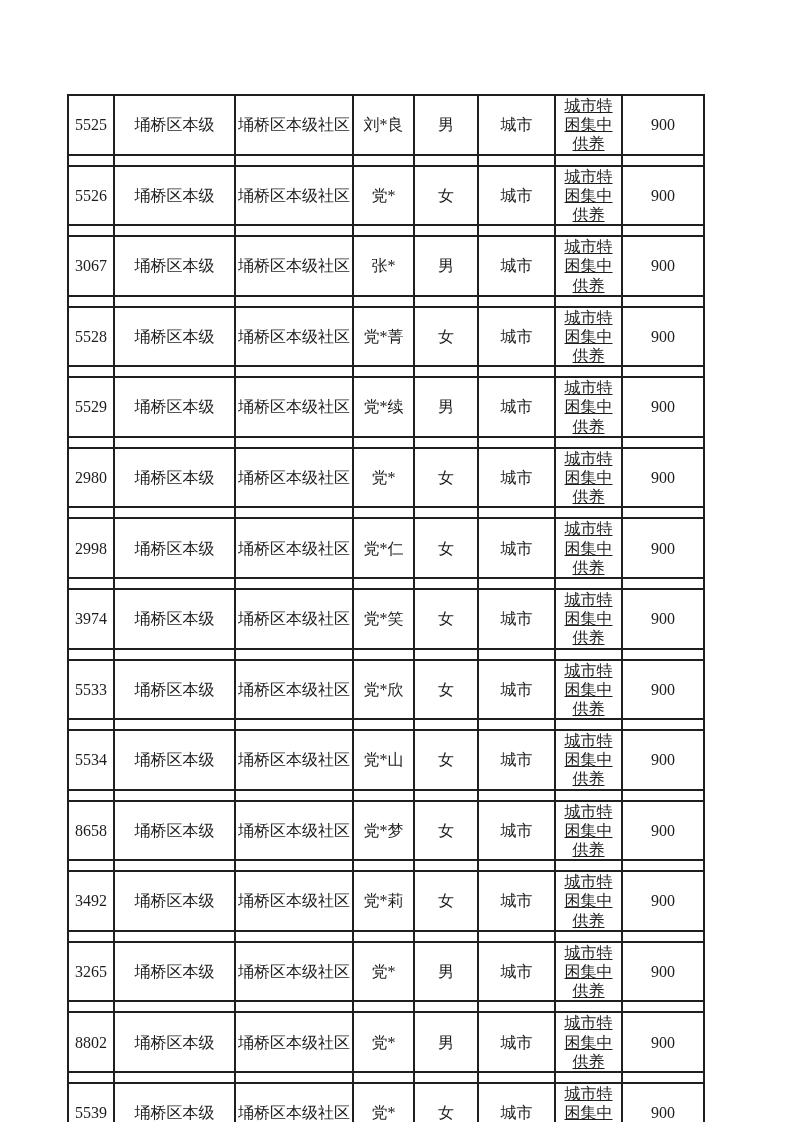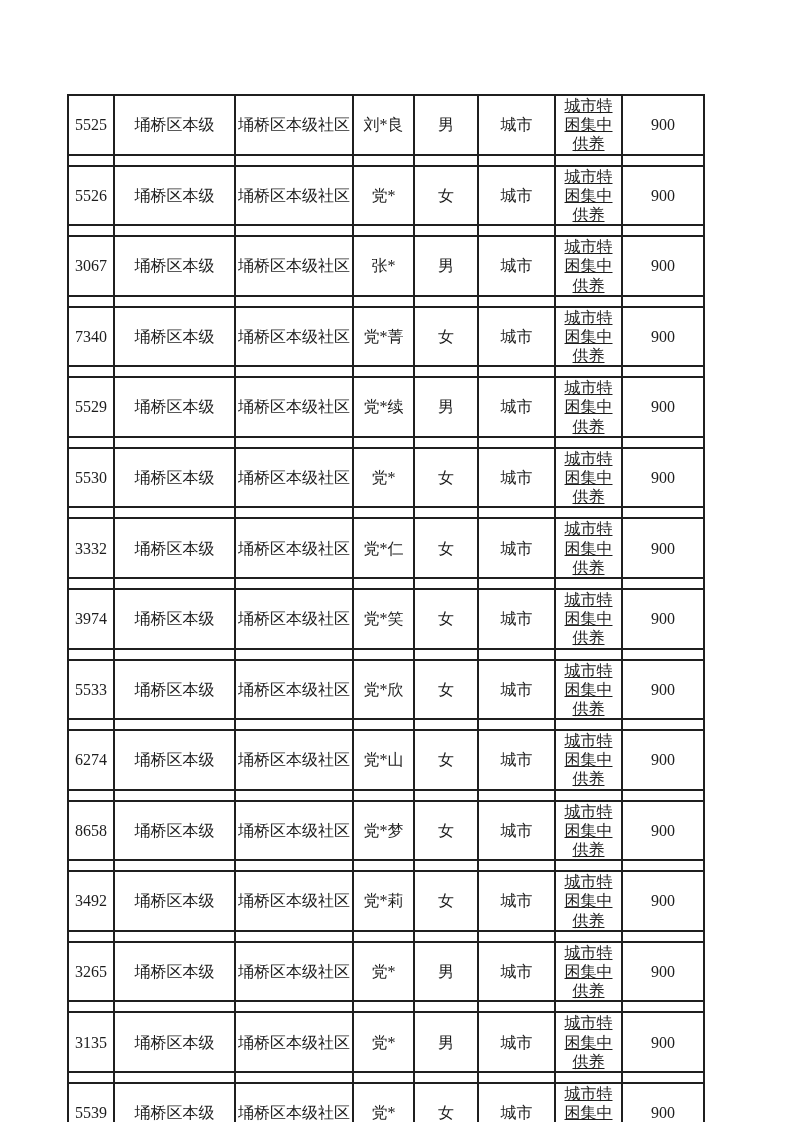--- a/index.html
+++ b/index.html
@@ -113,21 +113,21 @@
           <td></td>
           <td></td>
           <td></td>
           <td></td>
           <td></td>
           <td></td>
           <td></td>
           <td></td>
         </tr>
         <tr class="data-row">
-          <td class="cell-seq">7340</td>
+          <td class="cell-seq">5528</td>
           <td class="cell-district">埇桥区本级</td>
           <td class="cell-community">埇桥区本级社区</td>
           <td class="cell-name">党*菁</td>
           <td class="cell-gender">女</td>
           <td class="cell-region">城市</td>
           <td class="cell-category">城市特困集中供养</td>
           <td class="cell-amount">900</td>
         </tr>
         <tr class="spacer-row">
           <td></td>
@@ -153,41 +153,41 @@
           <td></td>
           <td></td>
           <td></td>
           <td></td>
           <td></td>
           <td></td>
           <td></td>
           <td></td>
         </tr>
         <tr class="data-row">
-          <td class="cell-seq">5530</td>
-          <td class="cell-district">埇桥区本级</td>
-          <td class="cell-community">埇桥区本级社区</td>
-          <td class="cell-name">党*</td>
-          <td class="cell-gender">女</td>
-          <td class="cell-region">城市</td>
-          <td class="cell-category">城市特困集中供养</td>
-          <td class="cell-amount">900</td>
-        </tr>
-        <tr class="spacer-row">
-          <td></td>
-          <td></td>
-          <td></td>
-          <td></td>
-          <td></td>
-          <td></td>
-          <td></td>
-          <td></td>
-        </tr>
-        <tr class="data-row">
-          <td class="cell-seq">3332</td>
+          <td class="cell-seq">2980</td>
+          <td class="cell-district">埇桥区本级</td>
+          <td class="cell-community">埇桥区本级社区</td>
+          <td class="cell-name">党*</td>
+          <td class="cell-gender">女</td>
+          <td class="cell-region">城市</td>
+          <td class="cell-category">城市特困集中供养</td>
+          <td class="cell-amount">900</td>
+        </tr>
+        <tr class="spacer-row">
+          <td></td>
+          <td></td>
+          <td></td>
+          <td></td>
+          <td></td>
+          <td></td>
+          <td></td>
+          <td></td>
+        </tr>
+        <tr class="data-row">
+          <td class="cell-seq">2998</td>
           <td class="cell-district">埇桥区本级</td>
           <td class="cell-community">埇桥区本级社区</td>
           <td class="cell-name">党*仁</td>
           <td class="cell-gender">女</td>
           <td class="cell-region">城市</td>
           <td class="cell-category">城市特困集中供养</td>
           <td class="cell-amount">900</td>
         </tr>
         <tr class="spacer-row">
           <td></td>
@@ -233,21 +233,21 @@
           <td></td>
           <td></td>
           <td></td>
           <td></td>
           <td></td>
           <td></td>
           <td></td>
           <td></td>
         </tr>
         <tr class="data-row">
-          <td class="cell-seq">6274</td>
+          <td class="cell-seq">5534</td>
           <td class="cell-district">埇桥区本级</td>
           <td class="cell-community">埇桥区本级社区</td>
           <td class="cell-name">党*山</td>
           <td class="cell-gender">女</td>
           <td class="cell-region">城市</td>
           <td class="cell-category">城市特困集中供养</td>
           <td class="cell-amount">900</td>
         </tr>
         <tr class="spacer-row">
           <td></td>
@@ -313,21 +313,21 @@
           <td></td>
           <td></td>
           <td></td>
           <td></td>
           <td></td>
           <td></td>
           <td></td>
           <td></td>
         </tr>
         <tr class="data-row">
-          <td class="cell-seq">3135</td>
+          <td class="cell-seq">8802</td>
           <td class="cell-district">埇桥区本级</td>
           <td class="cell-community">埇桥区本级社区</td>
           <td class="cell-name">党*</td>
           <td class="cell-gender">男</td>
           <td class="cell-region">城市</td>
           <td class="cell-category">城市特困集中供养</td>
           <td class="cell-amount">900</td>
         </tr>
         <tr class="spacer-row">
           <td></td>

